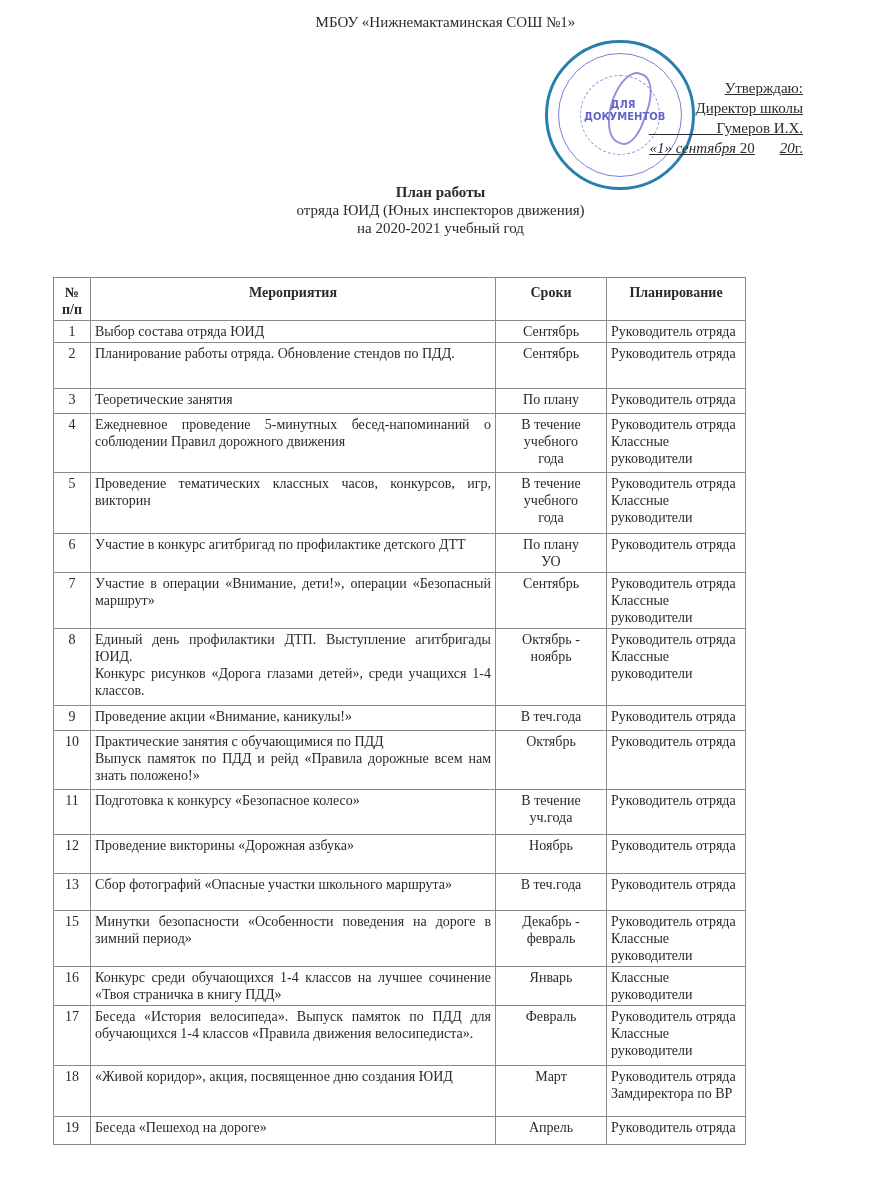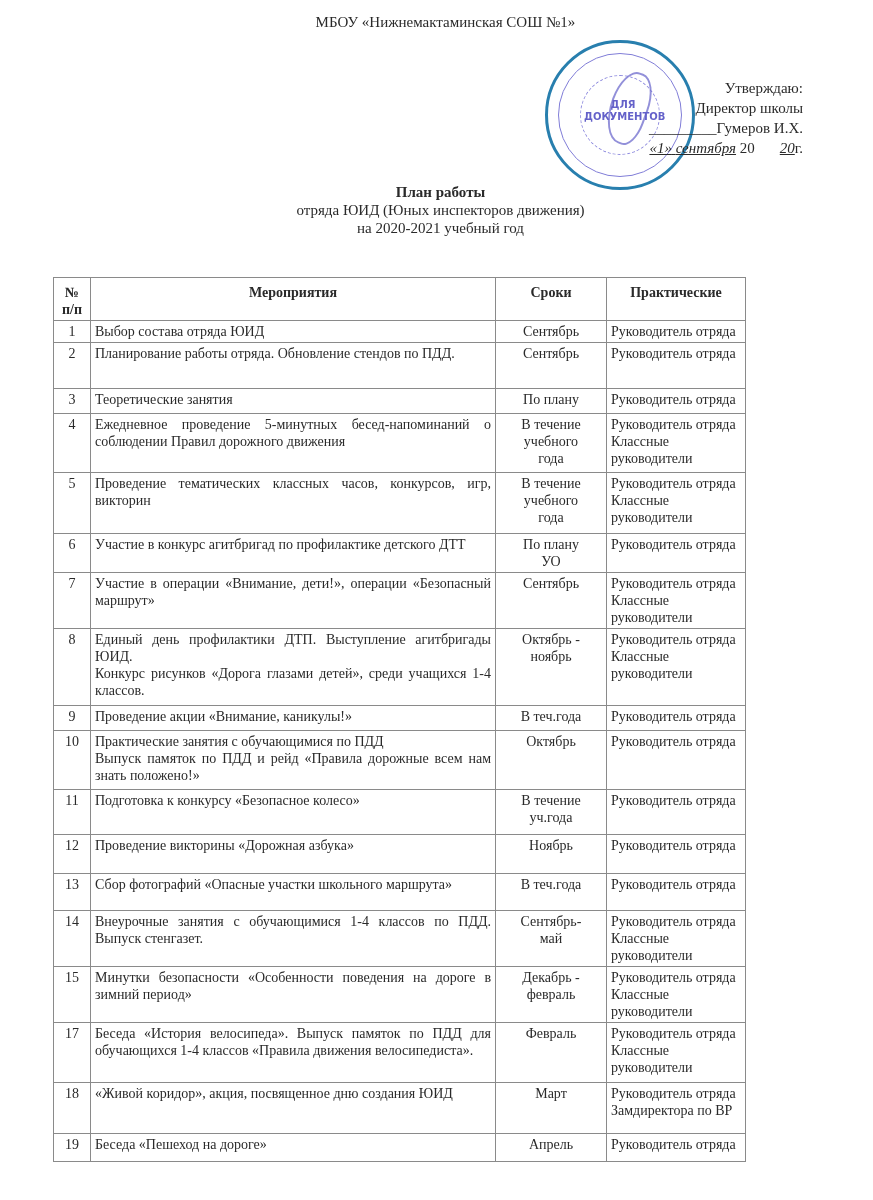--- a/index.html
+++ b/index.html
@@ -1,19 +1,19 @@
 <!DOCTYPE html>
 <html><head>
 <meta charset="utf-8">
 <style>
   html, body { margin:0; padding:0; background:#ffffff; }
   body { width:873px; height:1200px; position:relative; overflow:hidden;
          font-family:"Liberation Serif", "DejaVu Serif", serif; color:#2a2a2a; }
   .org { position:absolute; top:14px; left:0; width:873px; text-align:center; font-size:15px;padding-left:9px; }
-  .approve { position:absolute; right:70px; top:78px; text-align:right; font-size:15px; line-height:20px; }
+  .approve { position:absolute; right:70px; top:78px; text-align:right; font-size:15px; line-height:20px;text-decoration:underline; }
   .approve .date u { font-style:italic;margin-left:25px; }
   .stamp { position:absolute; left:545px; top:40px; width:150px; height:150px; border-radius:50%;
            border:3px solid #0369a1; box-sizing:border-box; opacity:0.85; }
   .stamp .ring2 { position:absolute; left:10px; top:10px; right:10px; bottom:10px; border-radius:50%;
            border:1.5px solid #6a66d0; }
   .stamp .ring3 { position:absolute; left:32px; top:32px; right:32px; bottom:32px; border-radius:50%;
            border:1px dashed #7a76d8; }
   .stamp .inner { position:absolute; left:36px; top:56px; width:78px; text-align:center;
            color:#4a46c0; font-family:"DejaVu Sans", sans-serif; font-size:10px; font-weight:bold; line-height:12px; }
   .stamp .sig { position:absolute; left:62px; top:28px; width:34px; height:70px; border:2px solid #4a46c0;
@@ -60,21 +60,21 @@
   <div>отряда ЮИД (Юных инспекторов движения)</div>
   <div>на 2020-2021 учебный год</div>
 </div>
 
 <table class="plan">
   <thead>
     <tr>
       <th>№ п/п</th>
       <th>Мероприятия</th>
       <th>Сроки</th>
-      <th>Практические</th>
+      <th>Планирование</th>
     </tr>
   </thead>
   <tbody id="plan-body">
       <tr style="height: 21px;">
         <td class="num">1</td>
         <td class="act">
           <span class="line">Выбор состава отряда ЮИД</span>
         </td>
         <td class="term">
           <span class="line">Сентябрь</span>
@@ -233,48 +233,46 @@
         <td class="act">
           <span class="line">Сбор фотографий «Опасные участки школьного маршрута»</span>
         </td>
         <td class="term">
           <span class="line">В теч.года</span>
         </td>
         <td class="resp">
           <span class="line">Руководитель отряда</span>
         </td>
       </tr>
-      <tr style="height: 40px;">
-        <td class="num">14</td>
-        <td class="act">
-          <span class="line">Внеурочные занятия с обучающимися 1-4 классов по ПДД. Выпуск стенгазет.</span>
-        </td>
-        <td class="term">
-          <span class="line">Сентябрь-</span>
-          <span class="line">май</span>
-        </td>
-        <td class="resp">
-          <span class="line">Руководитель отряда</span>
-          <span class="line">Классные руководители</span>
-        </td>
-      </tr>
       <tr style="height: 38px;">
         <td class="num">15</td>
         <td class="act">
           <span class="line">Минутки безопасности «Особенности поведения на дороге в зимний период»</span>
         </td>
         <td class="term">
           <span class="line">Декабрь -</span>
           <span class="line">февраль</span>
         </td>
         <td class="resp">
           <span class="line">Руководитель отряда</span>
           <span class="line">Классные руководители</span>
         </td>
       </tr>
+      <tr style="height: 39px;">
+        <td class="num">16</td>
+        <td class="act">
+          <span class="line">Конкурс среди обучающихся 1-4 классов на лучшее сочинение «Твоя страничка в книгу ПДД»</span>
+        </td>
+        <td class="term">
+          <span class="line">Январь</span>
+        </td>
+        <td class="resp">
+          <span class="line">Классные руководители</span>
+        </td>
+      </tr>
       <tr style="height: 60px;">
         <td class="num">17</td>
         <td class="act">
           <span class="line">Беседа «История велосипеда». Выпуск памяток по ПДД для обучающихся 1-4 классов «Правила движения велосипедиста».</span>
         </td>
         <td class="term">
           <span class="line">Февраль</span>
         </td>
         <td class="resp">
           <span class="line">Руководитель отряда</span>

